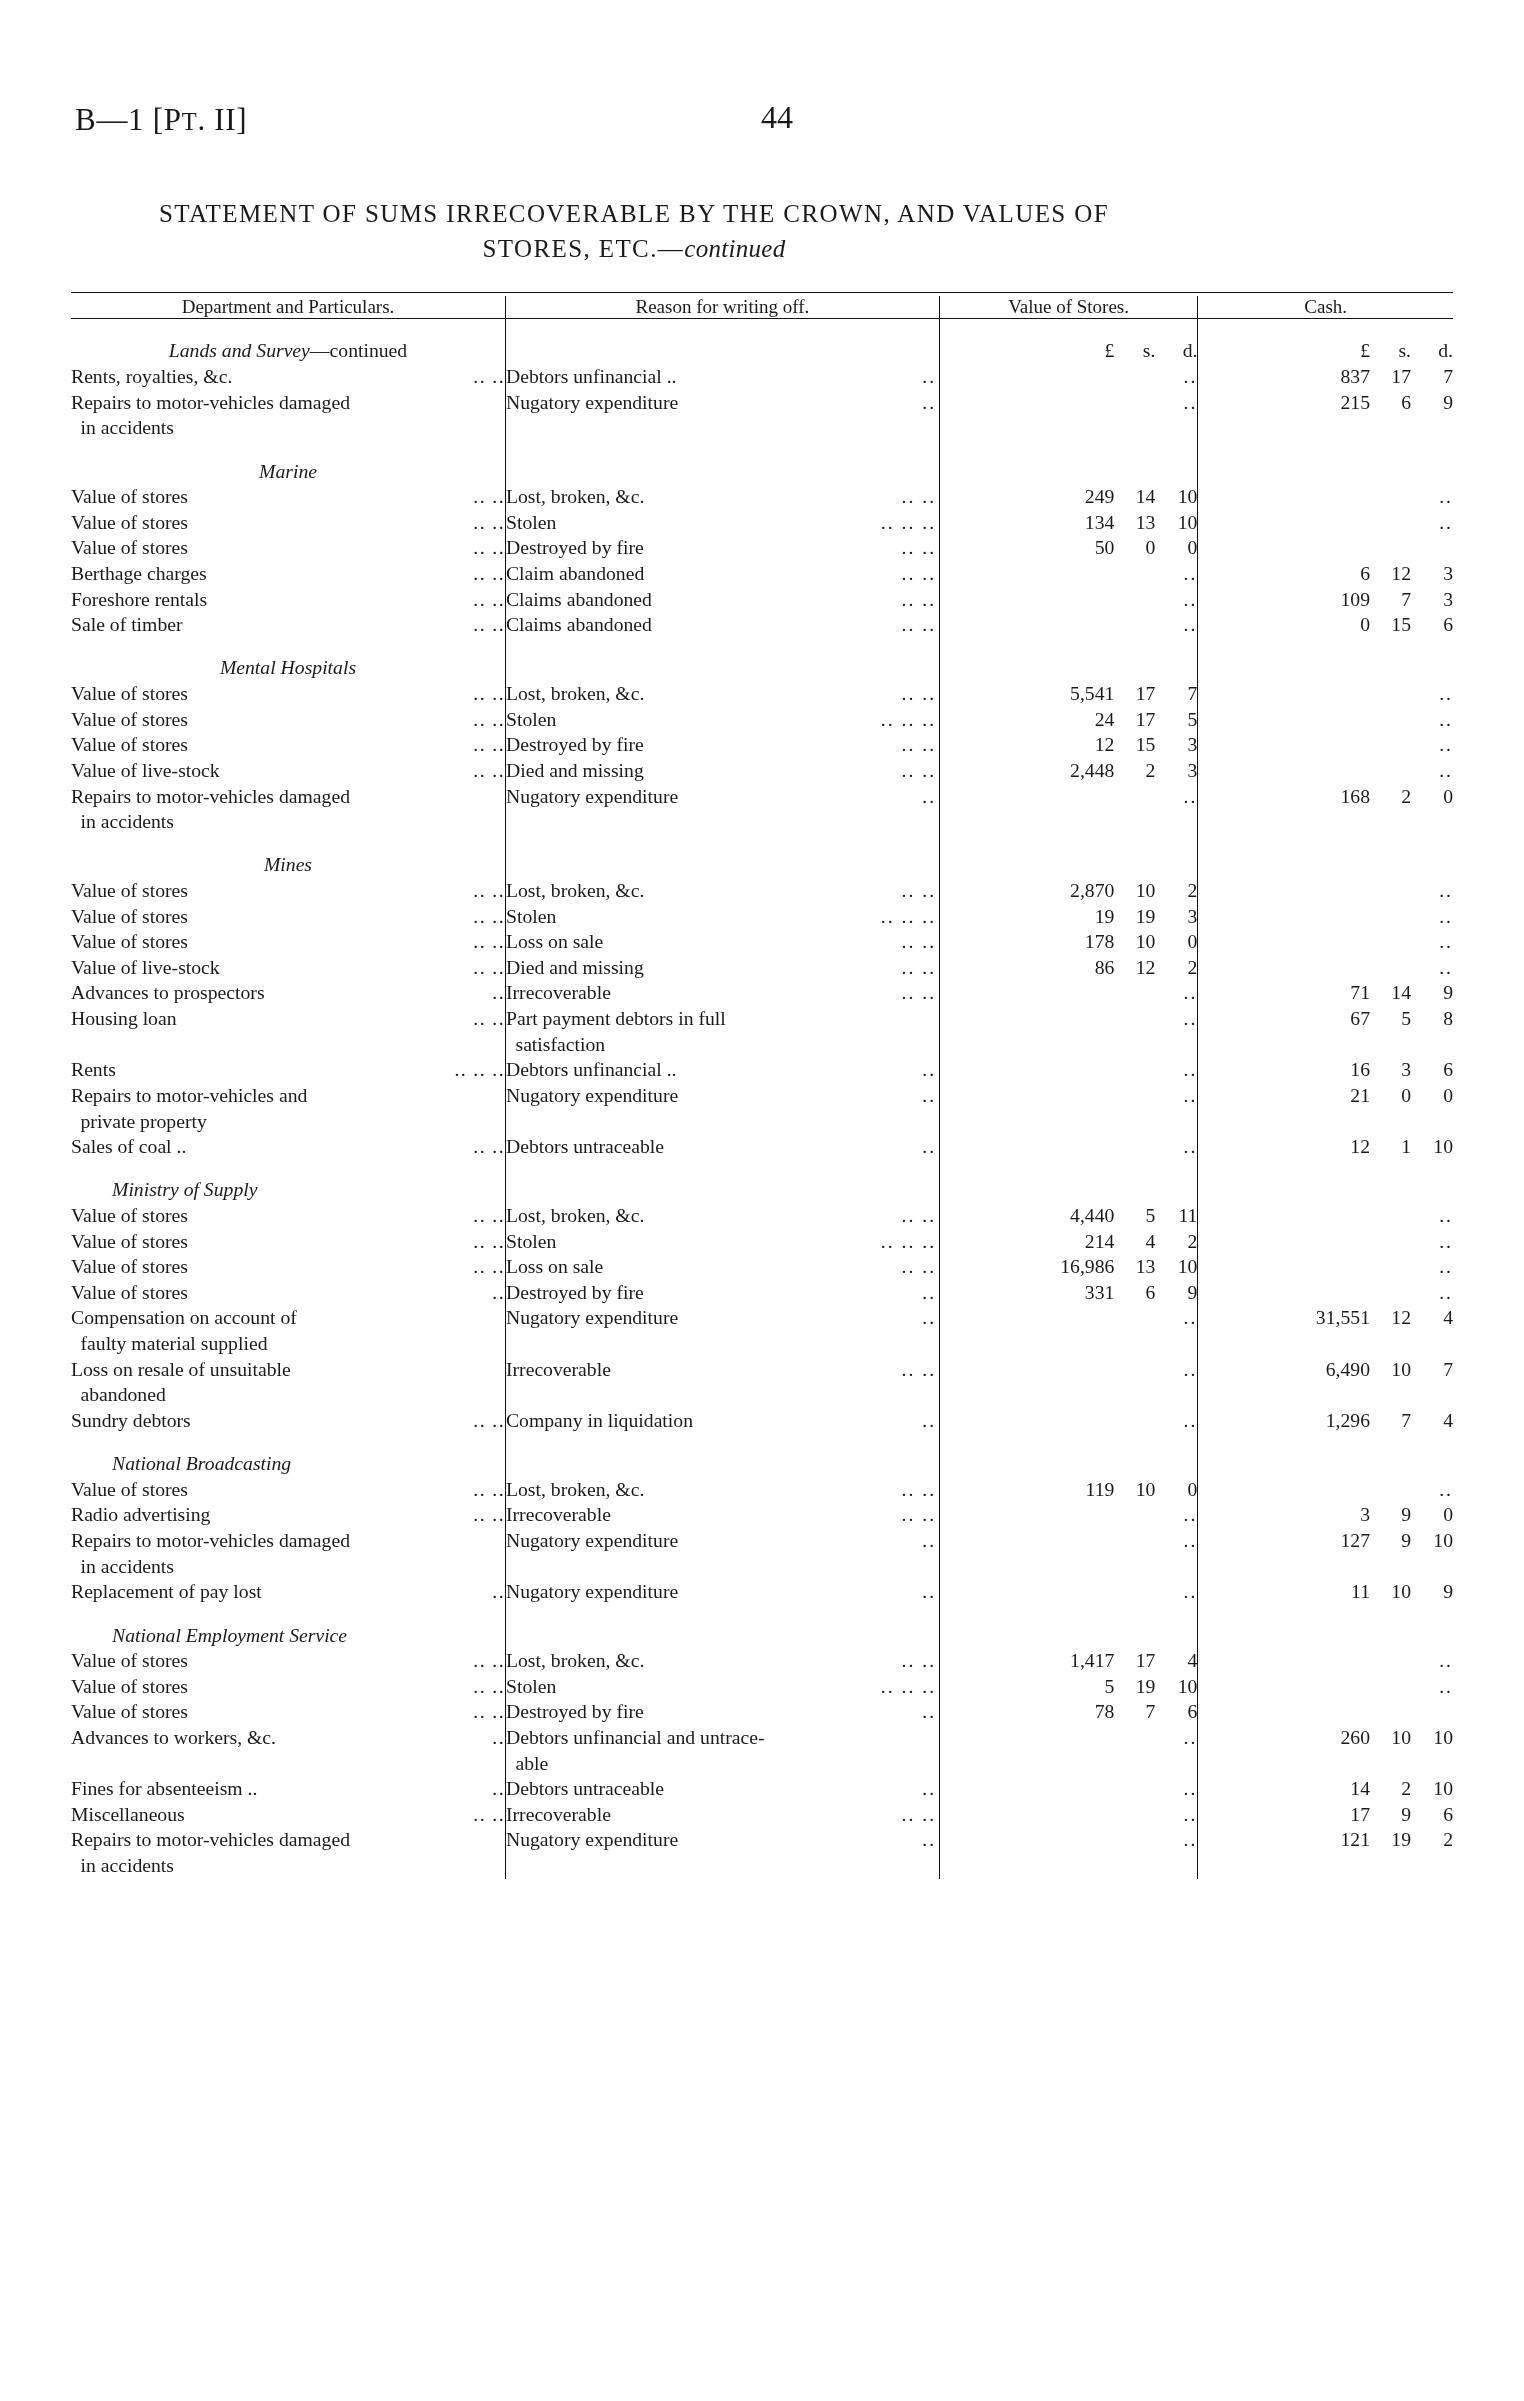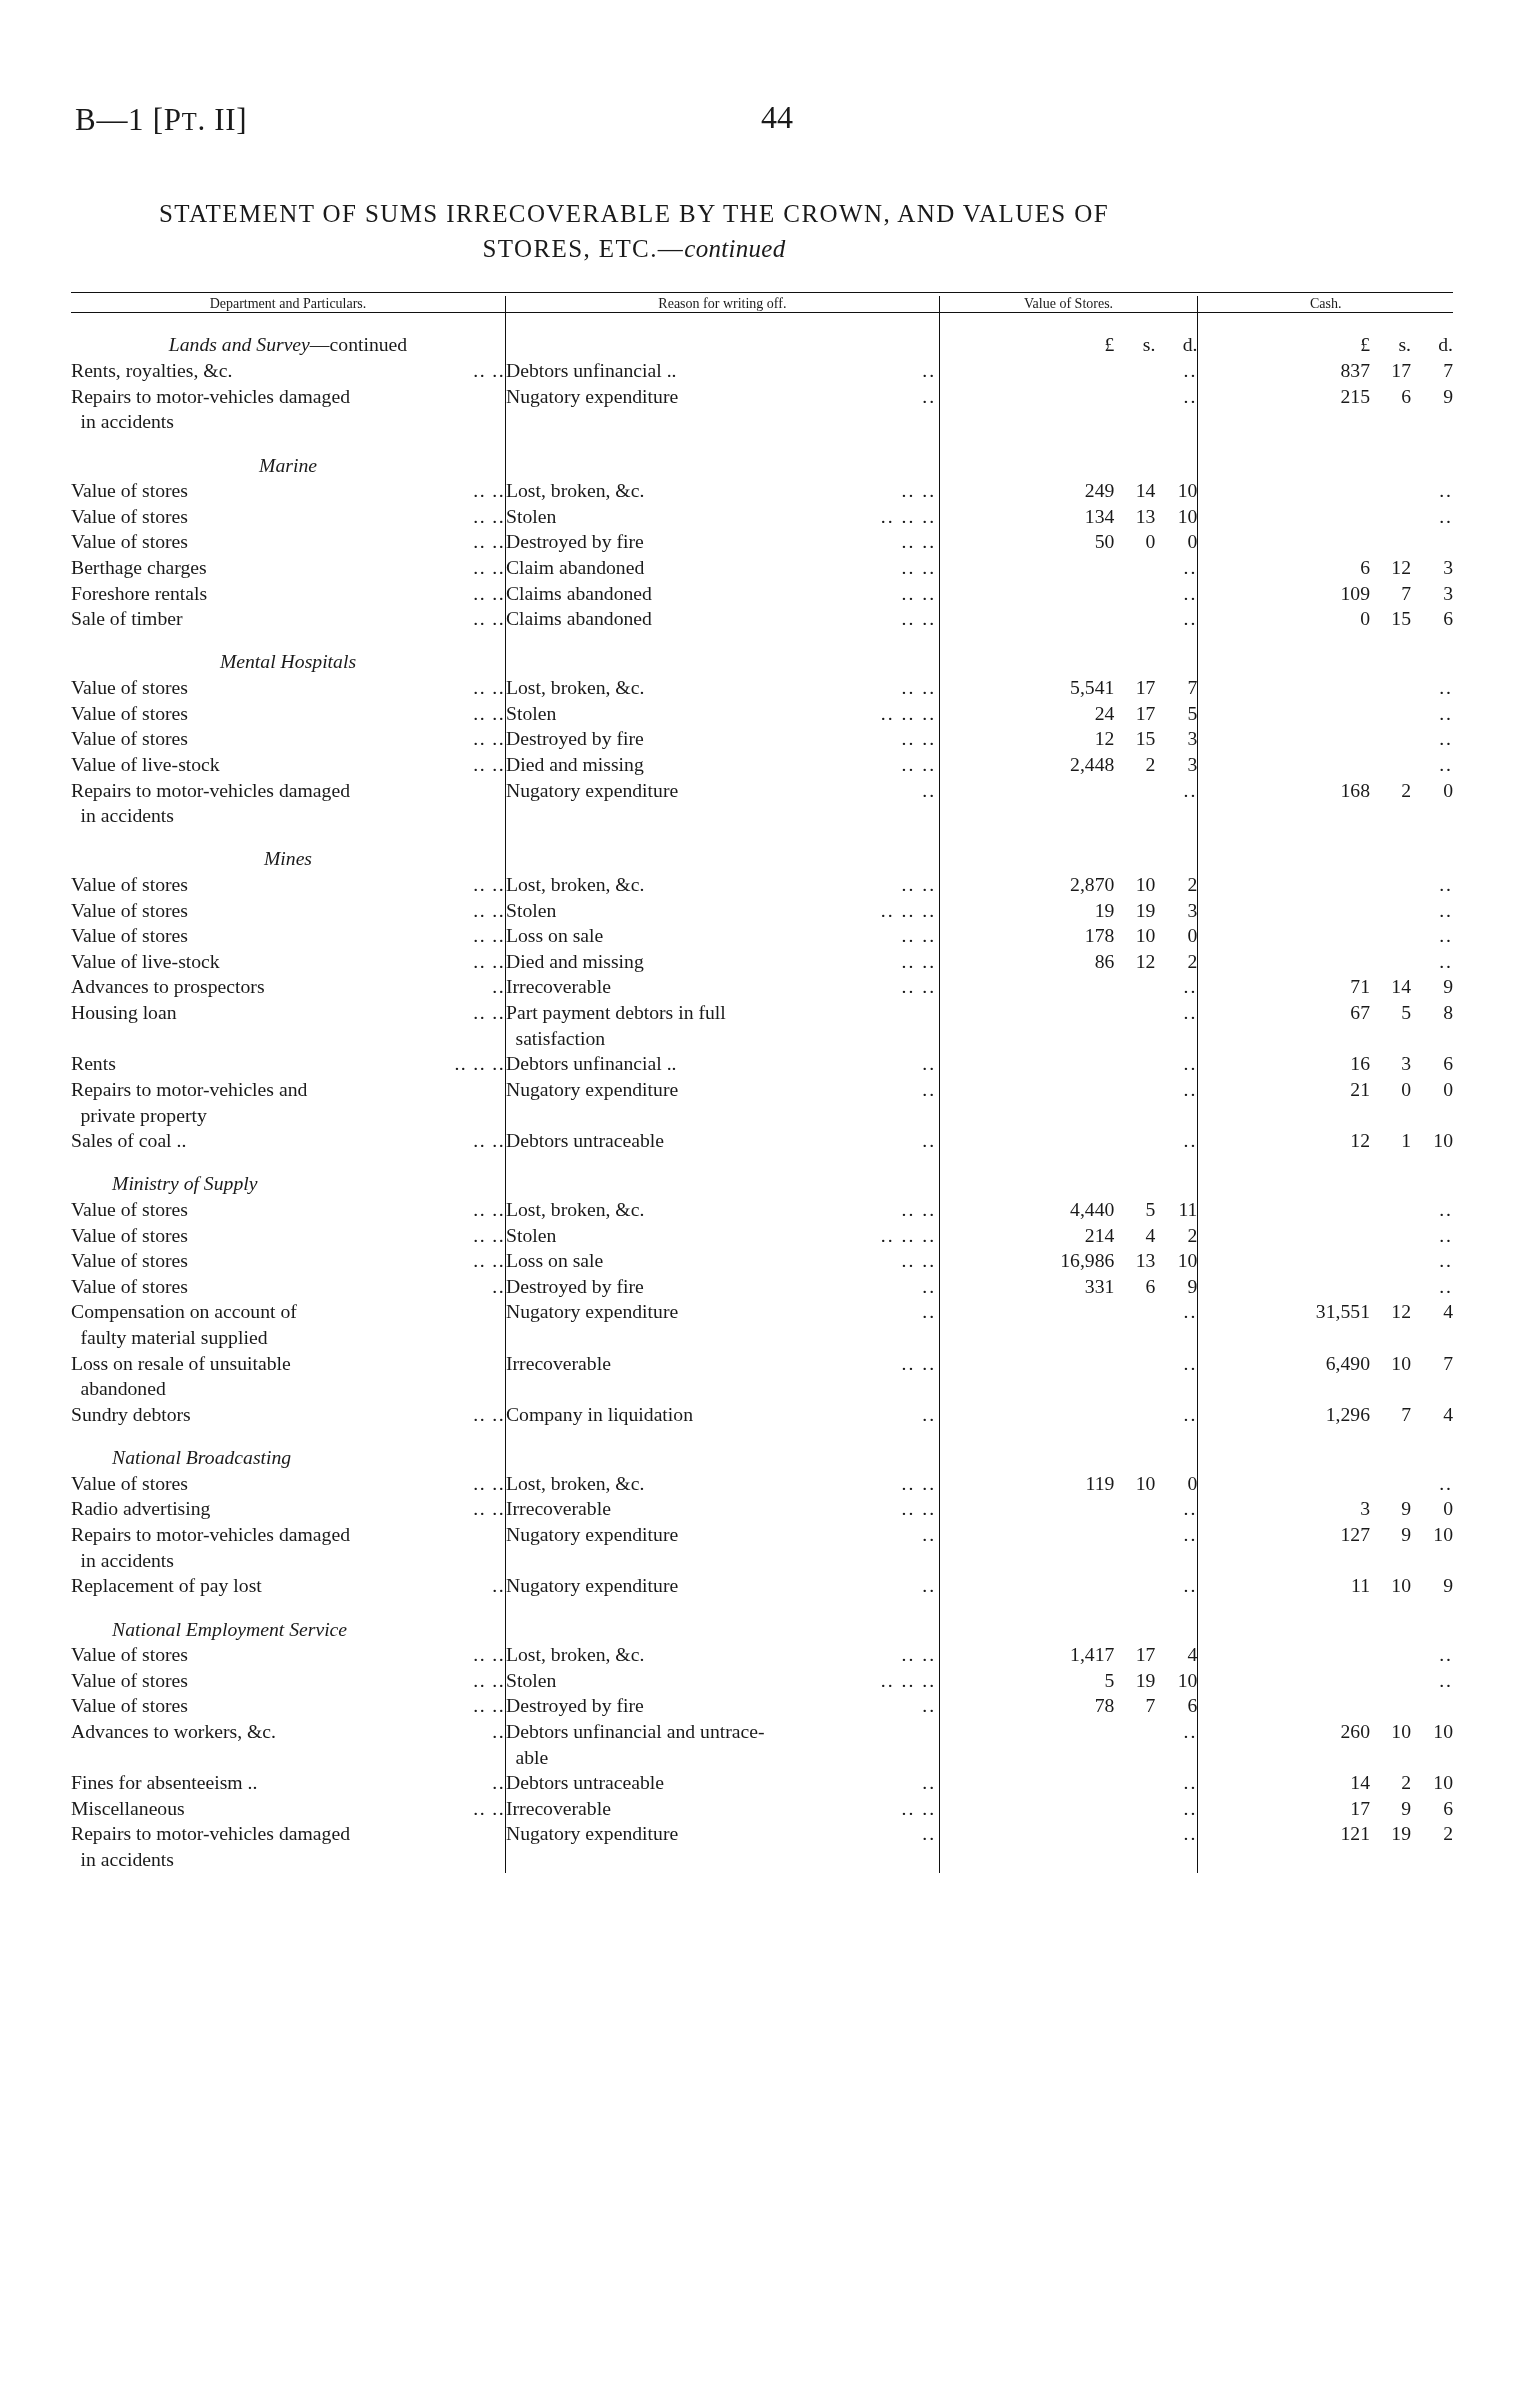--- a/index.html
+++ b/index.html
@@ -88,21 +88,21 @@
     line-height: 0;
   }
   .rule-thin td {
     border-top: 0.7px solid #111;
     height: 2px;
     font-size: 0;
     line-height: 0;
   }
   .colhead td {
     text-align: center;
-    font-size: 14px;
+    font-size: 19px;
     padding: 9.5px 0 11px 0;
   }
   .c-dept  { width: 435px; }
   .c-reason{ width: 435px; }
   .c-value { width: 258px; }
   .c-cash  { width: 255px; }
 
   .vline-reason { border-left: 1px solid #111; }
   .vline-value  { border-left: 1px solid #111; }
   .vline-cash   { border-left: 1px solid #111; }

